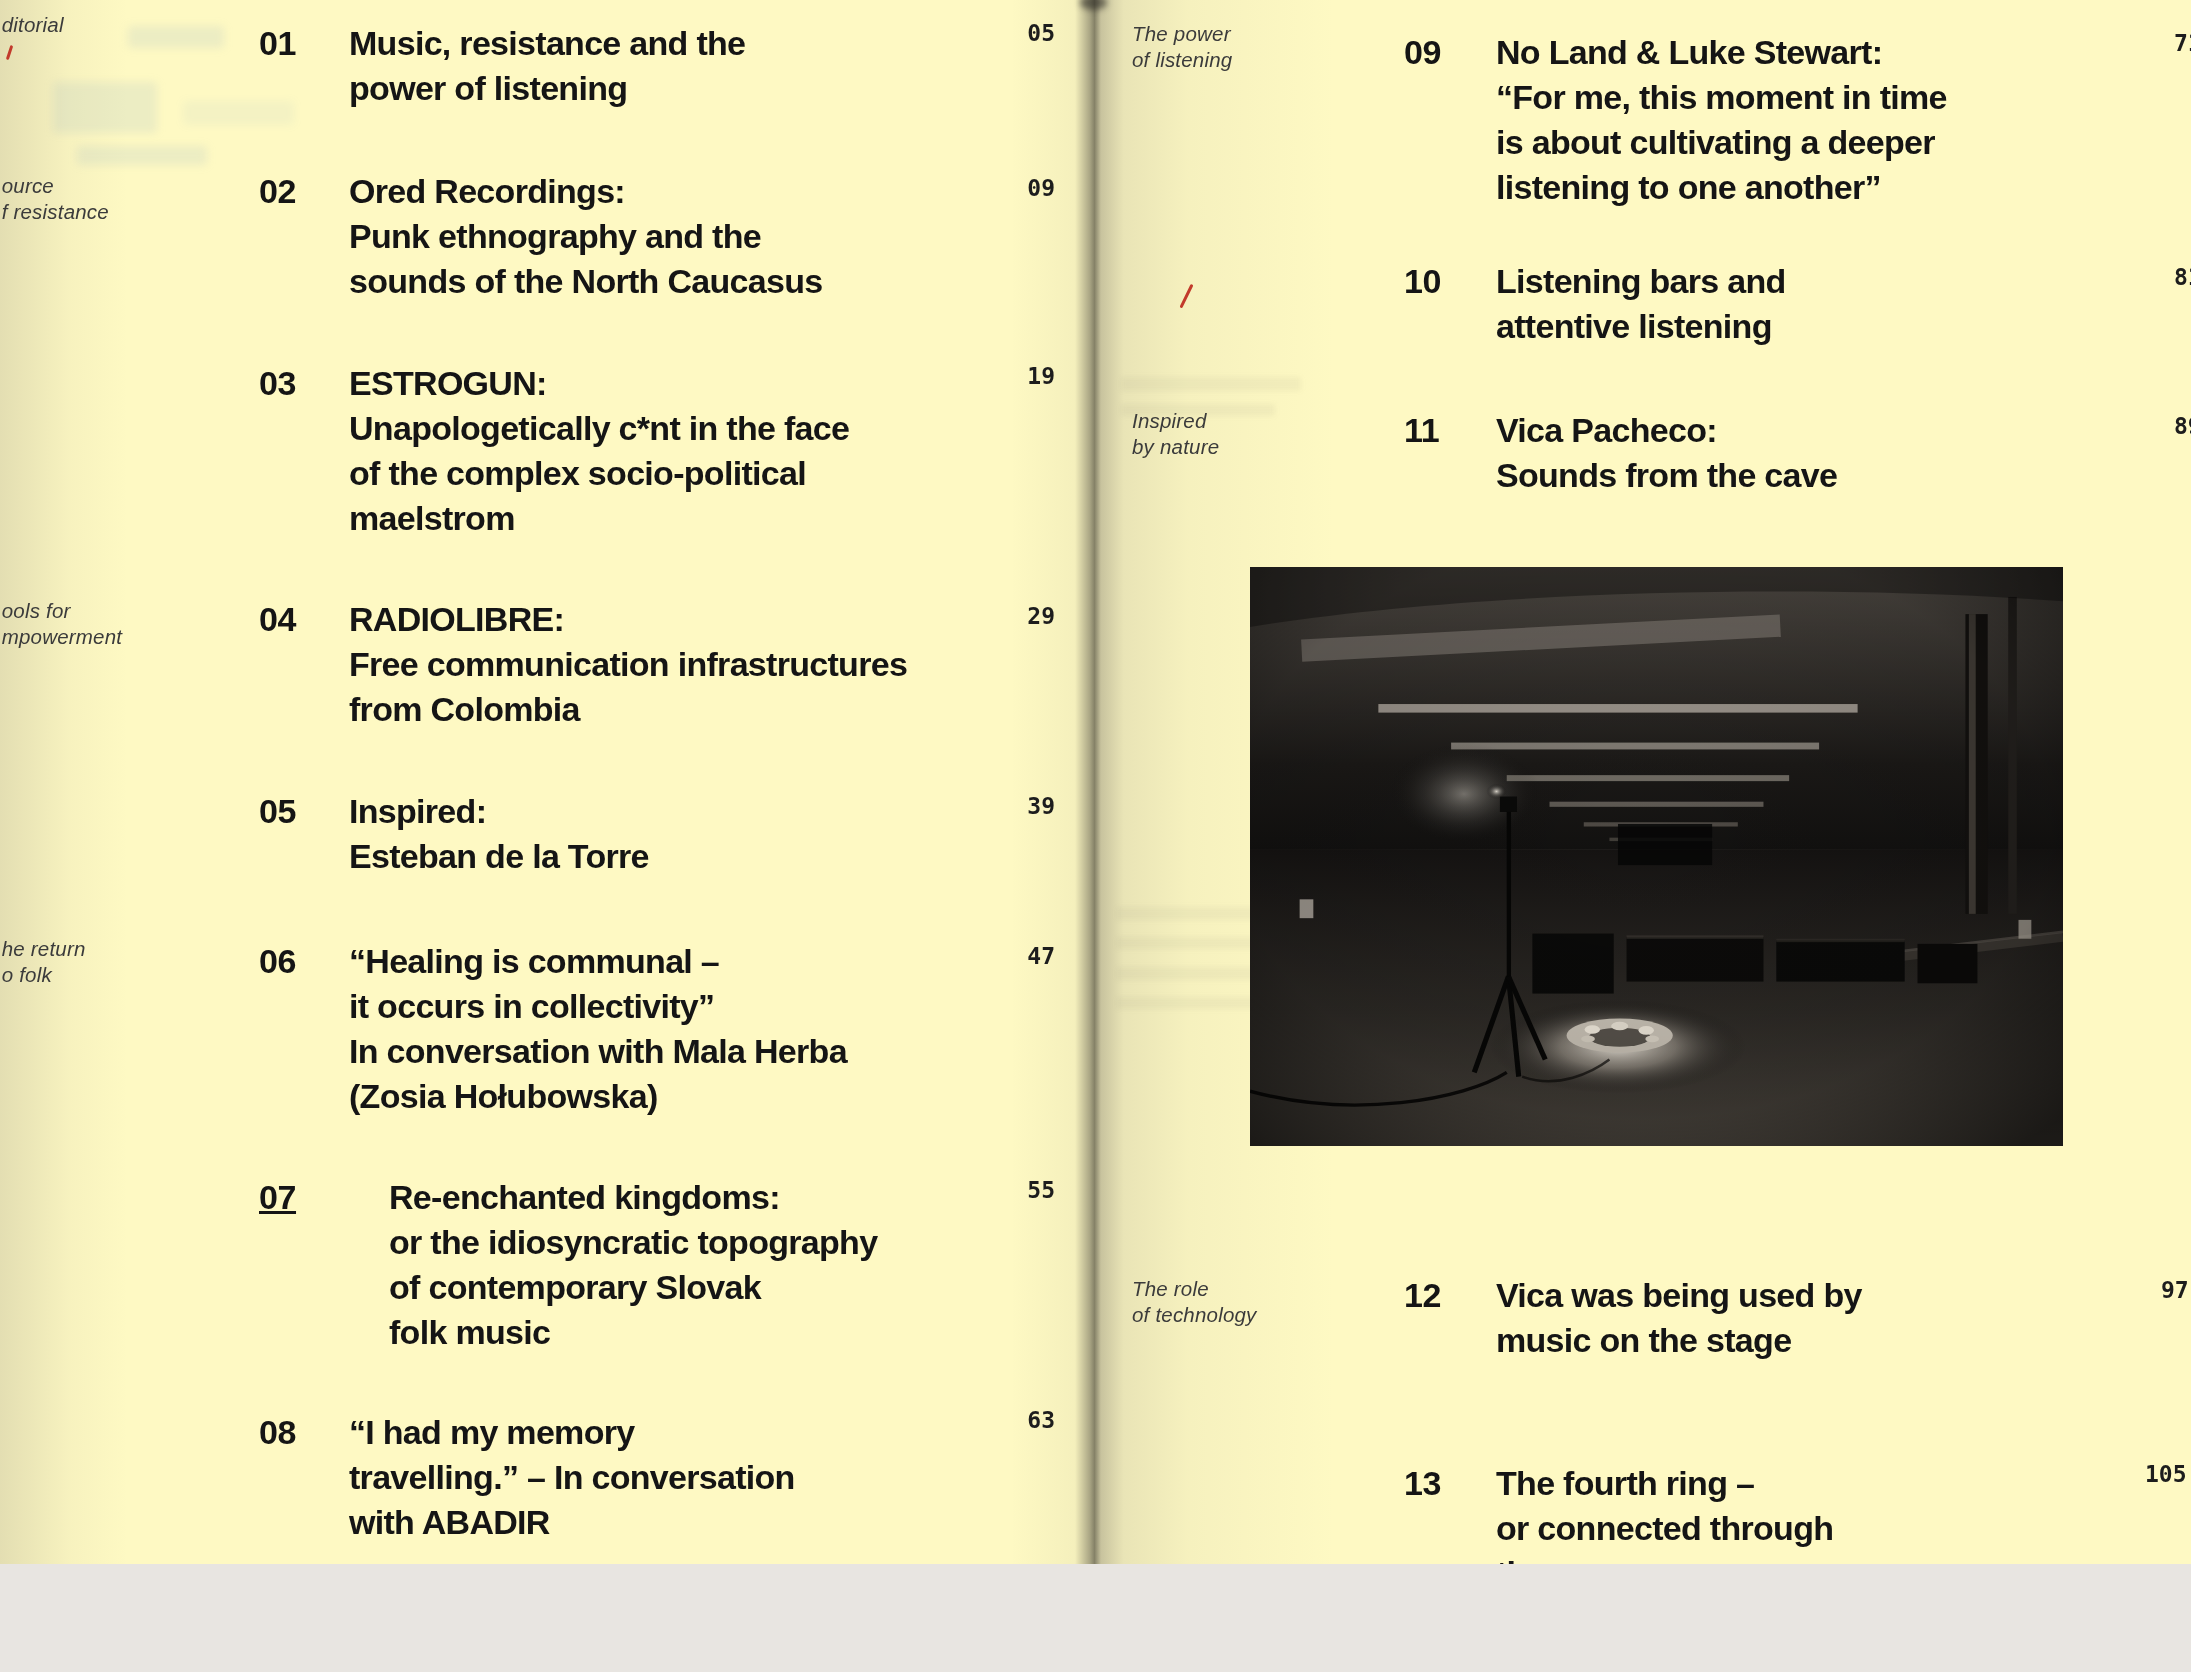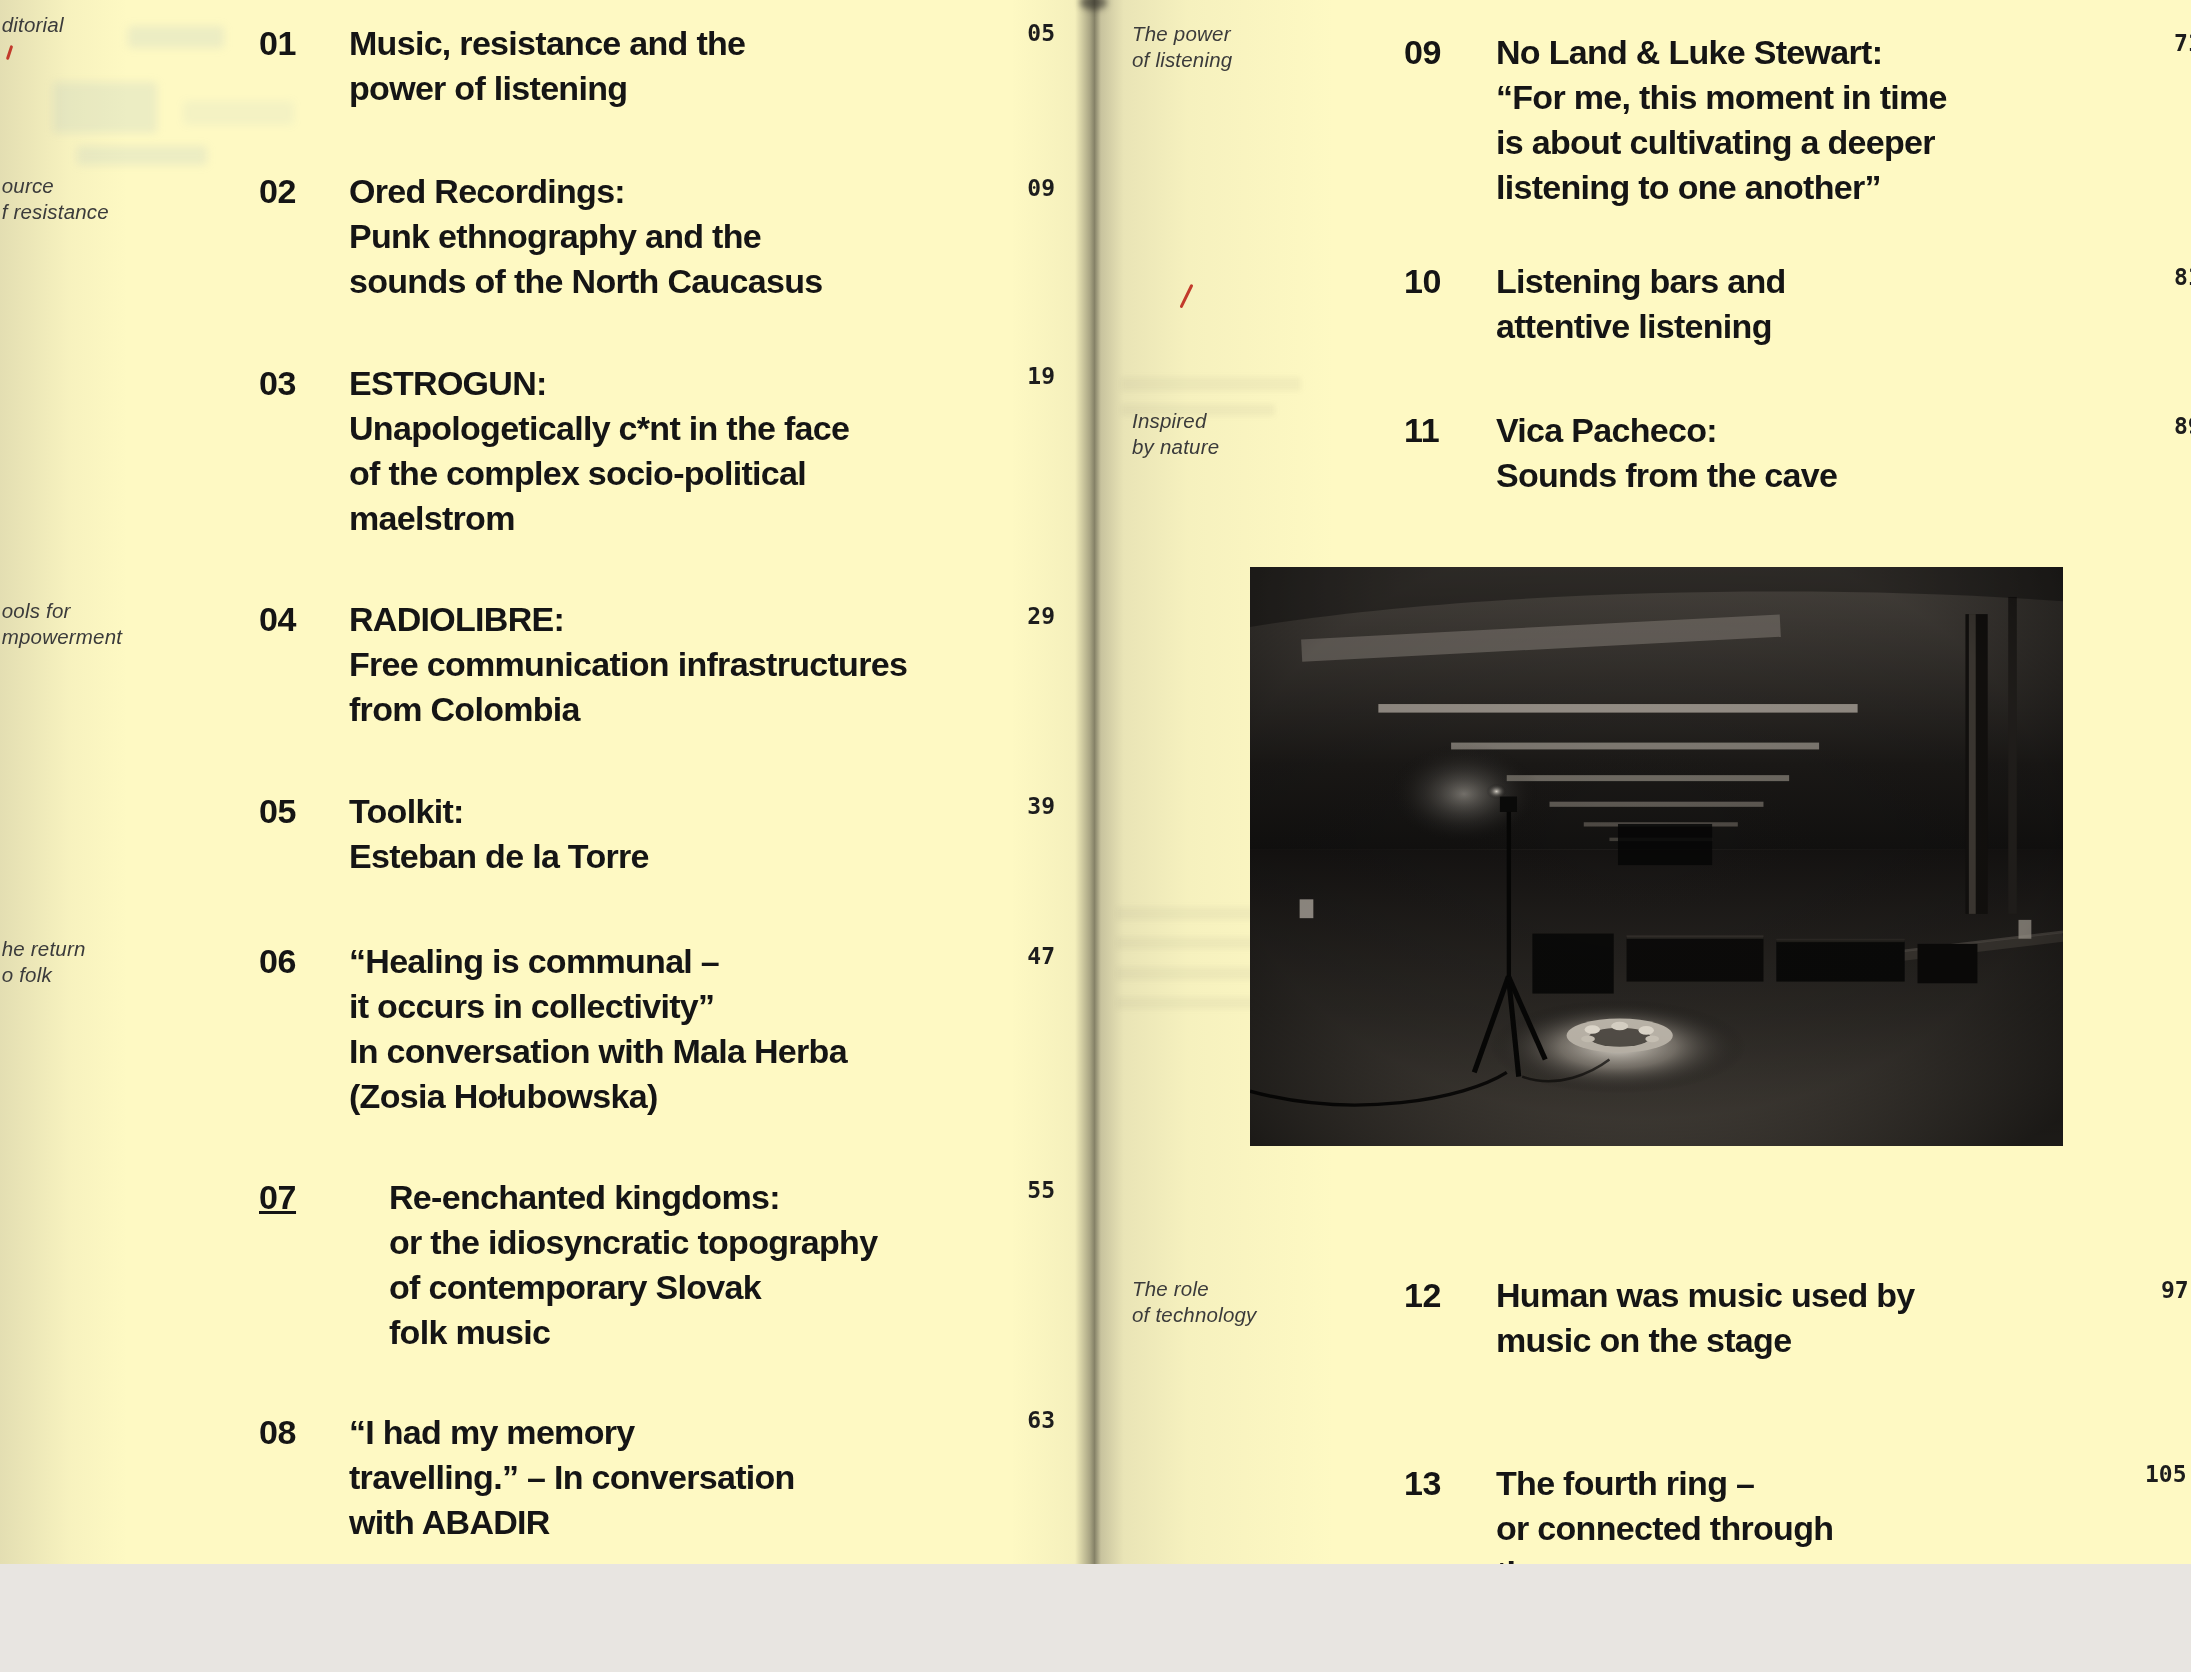--- a/index.html
+++ b/index.html
@@ -79,21 +79,21 @@
 
     <div class="entry-num" style="left:259px;top:361px;">03</div>
     <div class="entry-lines" style="left:349px;top:361px;"><div>ESTROGUN:</div><div>Unapologetically c*nt in the face</div><div>of the complex socio-political</div><div>maelstrom</div></div>
     <div class="pagenum lp" style="top:363px;">19</div>
 
     <div class="entry-num" style="left:259px;top:597px;">04</div>
     <div class="entry-lines" style="left:349px;top:597px;"><div>RADIOLIBRE:</div><div>Free communication infrastructures</div><div>from Colombia</div></div>
     <div class="pagenum lp" style="top:603px;">29</div>
 
     <div class="entry-num" style="left:259px;top:789px;">05</div>
-    <div class="entry-lines" style="left:349px;top:789px;"><div>Toolkit:</div><div>Esteban de la Torre</div></div>
+    <div class="entry-lines" style="left:349px;top:789px;"><div>Inspired:</div><div>Esteban de la Torre</div></div>
     <div class="pagenum lp" style="top:793px;">39</div>
 
     <div class="entry-num" style="left:259px;top:939px;">06</div>
     <div class="entry-lines" style="left:349px;top:939px;"><div>“Healing is communal –</div><div>it occurs in collectivity”</div><div>In conversation with Mala Herba</div><div>(Zosia Hołubowska)</div></div>
     <div class="pagenum lp" style="top:943px;">47</div>
 
     <div class="entry-num" style="left:259px;top:1175px;text-decoration:underline;">07</div>
     <div class="entry-lines" style="left:349px;top:1175px;margin-left:40px;"><div>Re-enchanted kingdoms:</div><div>or the idiosyncratic topography</div><div>of contemporary Slovak</div><div>folk music</div></div>
     <div class="pagenum lp" style="top:1177px;">55</div>
 
@@ -200,21 +200,21 @@
         <path d="M300,590 C250,622 120,645 0,612" stroke="#0b0a09" stroke-width="4" fill="none"></path>
         <path d="M318,595 C360,610 400,590 420,575" stroke="#0b0a09" stroke-width="3" fill="none" opacity=".7"></path>
 
         <rect x="430" y="300" width="110" height="48" fill="#060606" opacity=".85"></rect>
         <rect x="0" y="0" width="950" height="676" fill="url(#vig)"></rect>
         <path d="M0,0 L950,0 L950,40 C650,18 260,28 0,70 Z" fill="#000" opacity=".35"></path>
       </svg>
     </div>
 
     <div class="entry-num" style="left:1404px;top:1273px;">12</div>
-    <div class="entry-lines" style="left:1496px;top:1273px;"><div>Human was music used by</div><div>music on the stage</div></div>
+    <div class="entry-lines" style="left:1496px;top:1273px;"><div>Vica was being used by</div><div>music on the stage</div></div>
     <div class="pagenum" style="left:2161px;top:1277px;">97</div>
 
     <div class="entry-num" style="left:1404px;top:1461px;">13</div>
     <div class="entry-lines" style="left:1496px;top:1461px;"><div>The fourth ring –</div><div>or connected through</div><div>the www</div></div>
     <div class="pagenum" style="left:2145px;top:1461px;">105</div>
   </div>
 
 </div>
 
 

